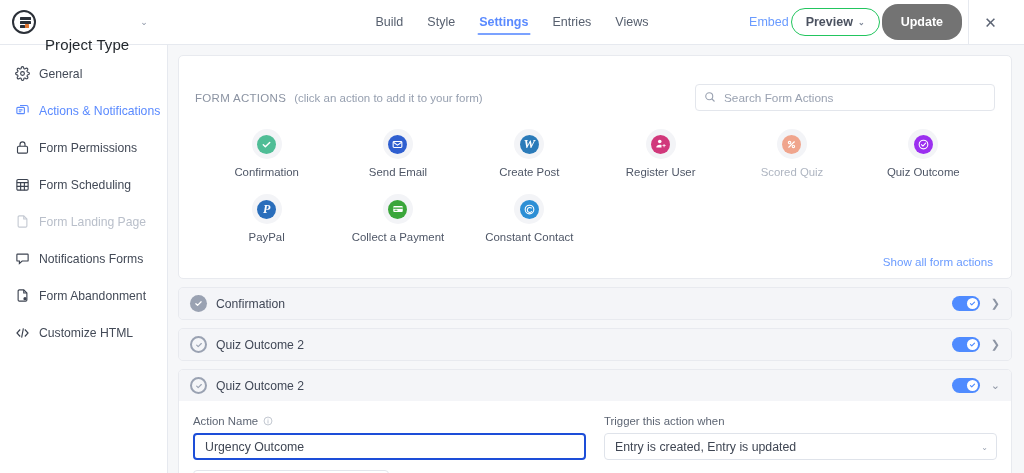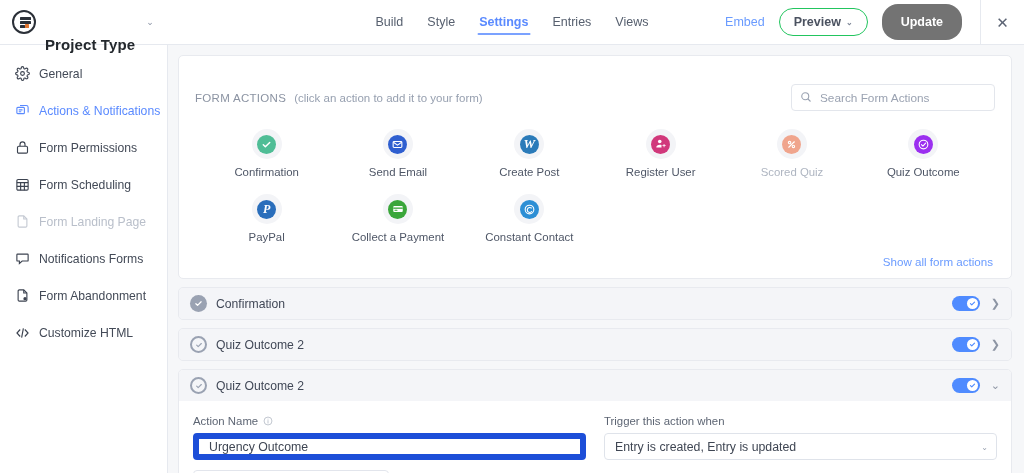--- a/index.html
+++ b/index.html
@@ -25,38 +25,38 @@
     width: 24px; height: 24px; border-radius: 50%;
     border: 2px solid #2b3038;
     display: flex; align-items: center; justify-content: center;
     position: relative; flex: none;
   }
   .logo-mark .bar1, .logo-mark .bar2, .logo-mark .bar3 { position: absolute; background: #2b3038; border-radius: 0.5px; }
   .logo-mark .bar1 { width: 11px; height: 2.6px; top: 5px; left: 5.5px; }
   .logo-mark .bar2 { width: 11px; height: 2.6px; top: 9.2px; left: 5.5px; }
   .logo-mark .bar3 { width: 5px;  height: 2.6px; top: 13.4px; left: 5.5px; }
   .logo-mark .accent { position: absolute; width: 4.2px; height: 4.2px; background: #e27730; bottom: 4.2px; right: 4.6px; border-radius: 0.5px; }
-  .brand-title { font-size: 15px; font-weight: 700; color: #23282d; letter-spacing: .1px; margin-top: 44px; }
+  .brand-title { font-size: 15px; font-weight: 400; color: #23282d; letter-spacing: .1px; margin-top: 44px; }
   .brand-caret { color: #8a93a5; font-size: 9px; margin-left: 2px; line-height: 1; }
 
   .navtabs {
     position: absolute; left: 50%; transform: translateX(-50%);
     display: flex; align-items: center; gap: 24px; height: 45px;
   }
   .navtab {
     font-size: 12.5px; color: #57606f; height: 45px; display: flex; align-items: center;
     position: relative; white-space: nowrap; cursor: pointer;
   }
   .navtab.active { color: #5a8aff; font-weight: 700; }
   .navtab.active::after {
     content: ""; position: absolute; left: -2px; right: -2px; bottom: 10px; height: 2px;
     background: #7ba2ff; border-radius: 2px;
   }
 
-  .topright { margin-left: auto; display: flex; align-items: center; gap: 14px; padding-right: 0; }
+  .topright { margin-left: auto; display: flex; align-items: center; gap: 2px; padding-right: 12px; }
   .embed-link { font-size: 12.5px; color: #6a9bff; cursor: pointer; }
   .btn-preview {
     border: 1px solid #22c55e; background: #fff; border-radius: 16px;
     padding: 0 14px; height: 28px; font-size: 12.5px; color: #4b5260;
     display: flex; align-items: center; gap: 5px; cursor: pointer; font-weight: 600;
   }
   .btn-preview .cv { font-size: 8px; color: #7b8596; }
   .btn-update {
     background: #737373; color: #fff; border: none; border-radius: 16px;
     padding: 0 19px; height: 36px; font-size: 12.5px; font-weight: 700; cursor: pointer;
@@ -93,21 +93,21 @@
 
   .card {
     background: #fff; border: 1px solid #e8eaef; border-radius: 5px;
     padding: 28px 16px 10px 16px;
   }
   .card-head { display: flex; align-items: center; }
   .fa-title { font-size: 11.5px; color: #8b93a2; letter-spacing: .3px; }
   .fa-hint { font-size: 11.5px; color: #97a0b0; margin-left: 8px; }
   .search-wrap { margin-left: auto; position: relative; }
   .search-input {
-    width: 204px; height: 27px; border: 1px solid #e3e6ec; border-radius: 4px;
+    width: 300px; height: 27px; border: 1px solid #e3e6ec; border-radius: 4px;
     padding: 0 8px 0 28px; font-size: 11.8px; color: #5f6775;
     font-family: inherit; background: #fff; outline: none;
   }
   .search-input::placeholder { color: #9aa2b1; }
   .search-ico { position: absolute; left: 9px; top: 50%; transform: translateY(-50%); color: #9aa2b1; }
 
   .actions-grid {
     display: grid; grid-template-columns: repeat(6, 1fr);
     row-gap: 6px; margin-top: 14px; padding: 0 6px;
   }
@@ -159,21 +159,21 @@
     display: flex; align-items: center; justify-content: center;
   }
   .toggle .knob svg { display: block; }
   .chev { color: #8d95a4; font-size: 11px; line-height: 1; cursor: pointer; }
 
   .acc-body { background: #fff; padding: 14px 14px 12px 14px; display: flex; gap: 18px; }
   .col { flex: 1; min-width: 0; }
   .field-label { font-size: 11.4px; color: #5d6573; margin-bottom: 6px; display: flex; align-items: center; gap: 5px; }
   .info-ico { color: #b6bcc7; display: inline-flex; }
   .text-input {
-    width: 100%; height: 27px; border: 6px solid #1d4ed8; border-radius: 4px;
+    width: 100%; height: 27px; border: 2px solid #1d4ed8; border-radius: 4px;
     padding: 0 10px; font-size: 12.3px; color: #3f4653; font-family: inherit;
     background: #fff; outline: none;
   }
   .select-wrap { position: relative; }
   .select-box {
     width: 100%; height: 27px; border: 1px solid #dfe3ea; border-radius: 4px;
     padding: 0 24px 0 10px; font-size: 12.3px; color: #3f4653;
     display: flex; align-items: center; background: #fff; cursor: pointer;
   }
   .select-caret { position: absolute; right: 9px; top: 50%; transform: translateY(-50%); color: #9aa2b1; font-size: 8px; }

